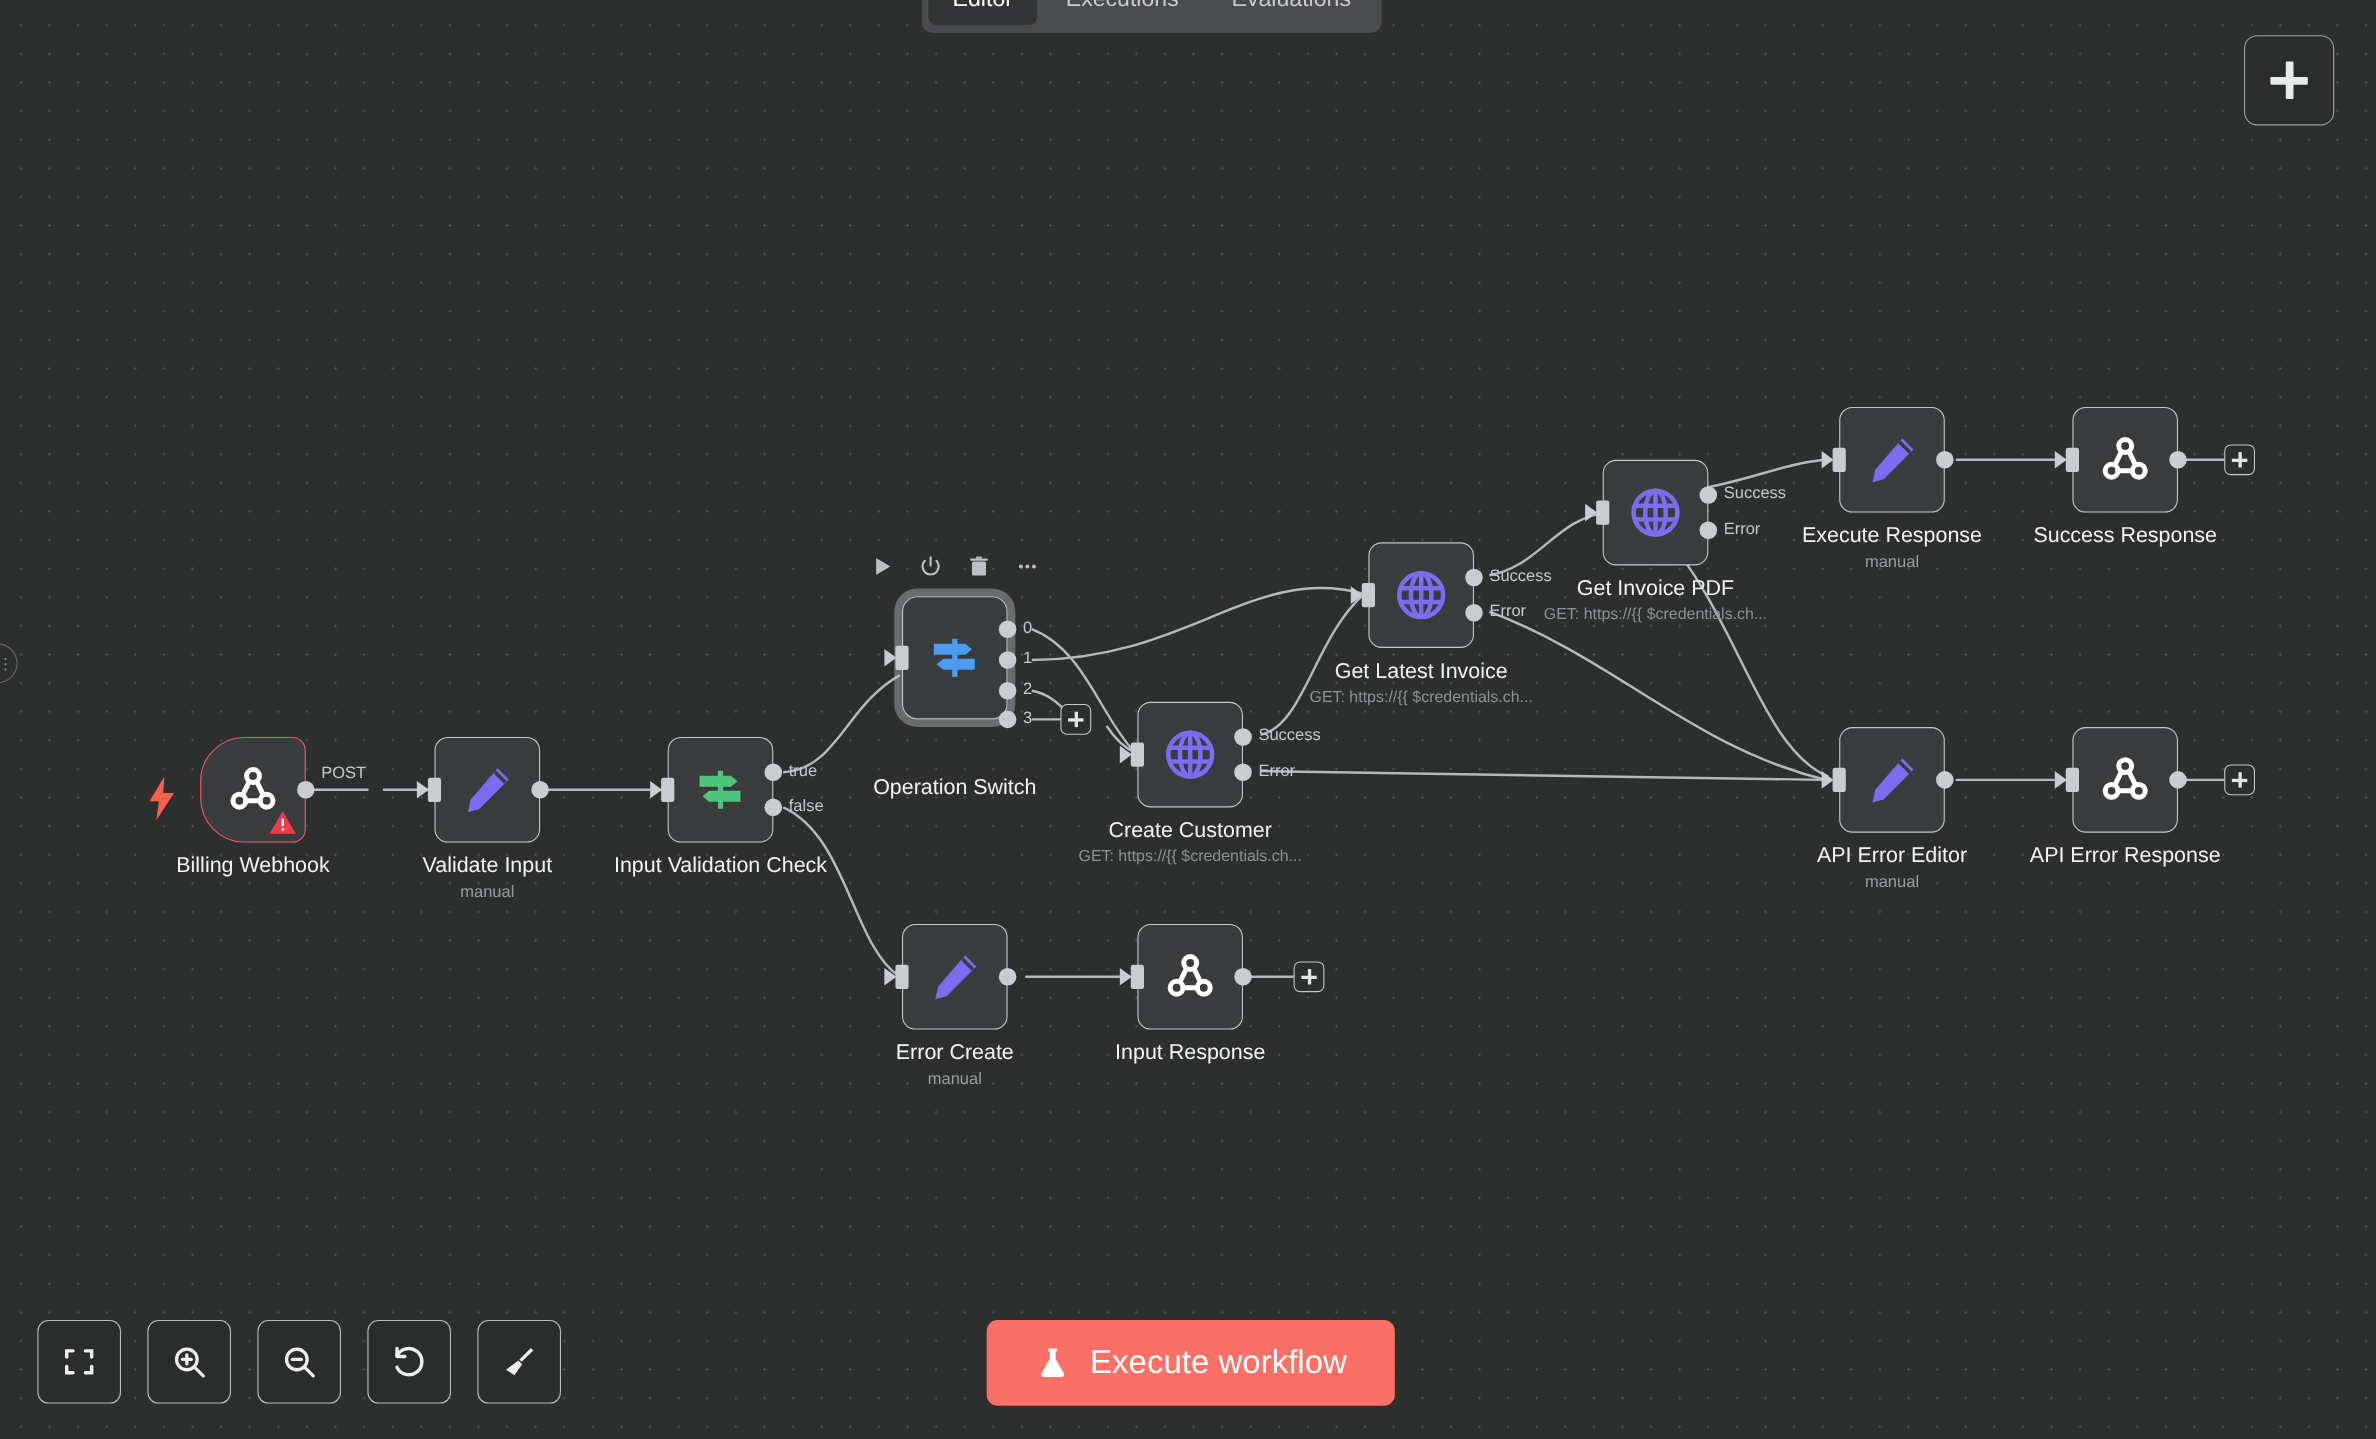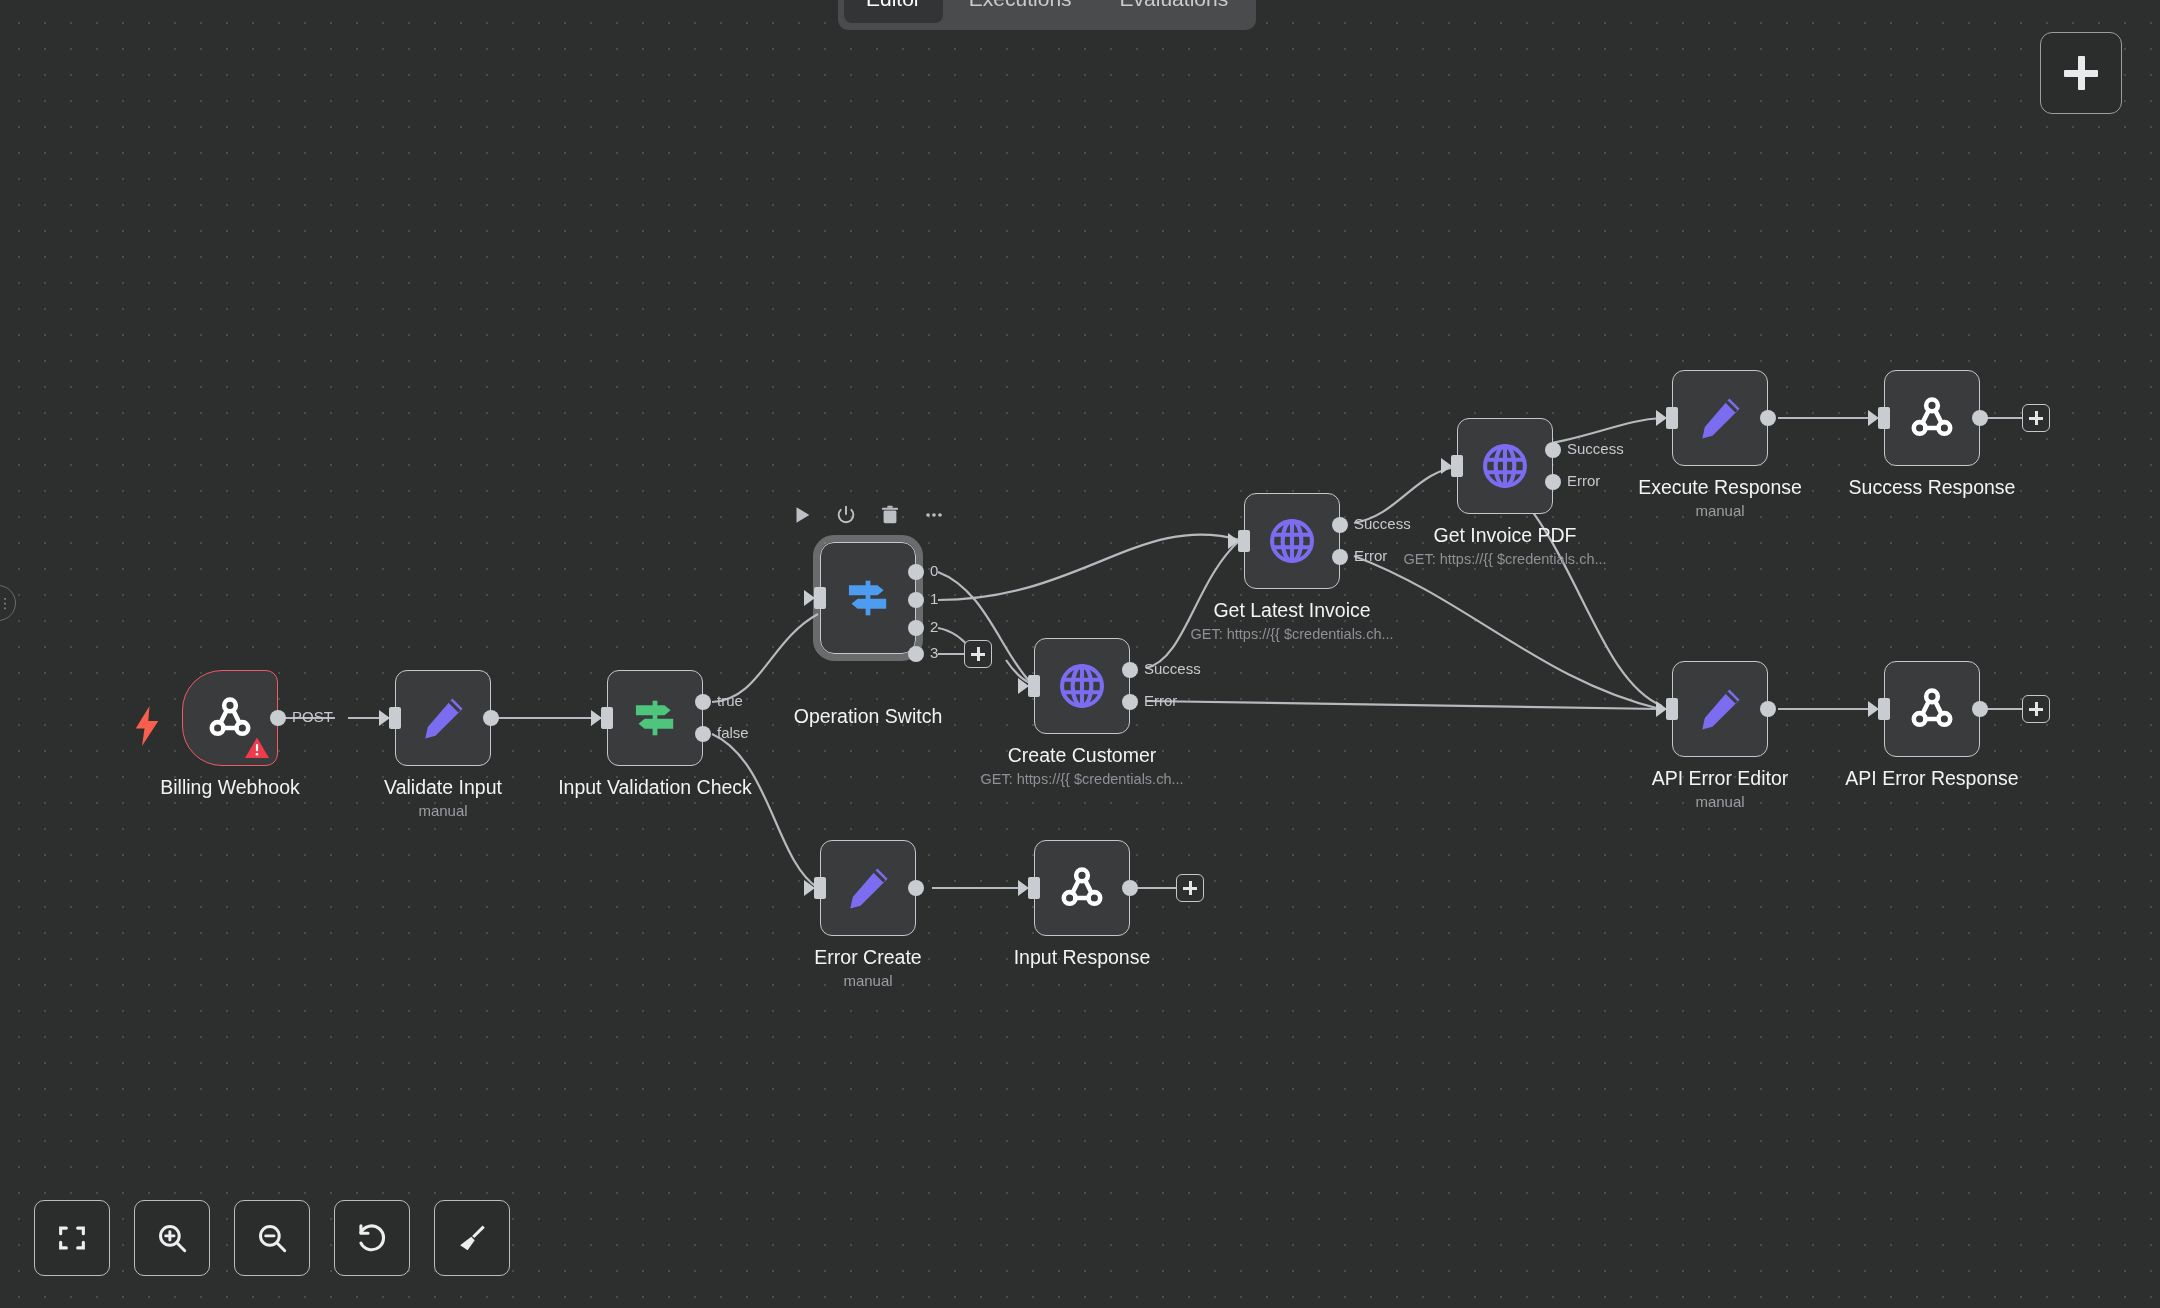--- a/index.html
+++ b/index.html
@@ -249,21 +249,21 @@
           <path d="M9 16.6 L15 16.6"></path>
         </g>
       </svg>
       <svg class="warn-badge" width="26" height="24" viewBox="0 0 26 24">
         <path d="M13 1.5 L25 22 L1 22 Z" fill="#ef3b4e"></path>
         <rect x="11.9" y="8" width="2.2" height="7.2" rx="1" fill="#ffffff"></rect>
         <circle cx="13" cy="18.2" r="1.3" fill="#ffffff"></circle>
       </svg>
     </div>
     <div class="port" style="left:88px; top:40px;"></div>
-    <span class="port-label" style="left:110px; top:38px;text-align:center;">POST</span>
+    <span class="port-label" style="left:110px; top:24px;text-align:center;">POST</span>
     <div class="node-caption">
       <div class="node-title">Billing Webhook</div>
     </div>
   </div>
 
   <div class="node" style="left:395px; top:670px;text-decoration:underline;">
     <span class="in-arrow" style="left:-16px; top:40px;"></span>
     <div class="port in" style="left:-6px; top:37px;"></div>
     <div class="node-box">
       <svg width="50" height="50" viewBox="0 0 24 24">
@@ -578,14 +578,20 @@
       </svg>
     </div>
     <div class="tool-btn">
       <svg width="34" height="34" viewBox="0 0 24 24">
         <path d="M19.5 3.2 L21 4.7 L13.6 12 L12.1 10.5 Z" fill="#eceef0"></path>
         <path d="M11.5 11.1 L13.9 13.5 L8.9 20.6 L3.6 17.1 Z" fill="#eceef0"></path>
       </svg>
     </div>
   </div>
 
+  <button id="execute-btn">
+    <svg width="32" height="34" viewBox="0 0 24 24">
+      <path d="M9 2.2 H15 V4.2 H14 V9.4 L19.6 19 A1.8 1.8 0 0 1 18 21.6 H6 A1.8 1.8 0 0 1 4.4 19 L10 9.4 V4.2 H9 Z" fill="#ffffff"></path>
+    </svg>
+    <span id="execute-label">Execute workflow</span>
+  </button>
 
 </div>
 
 </body></html>

